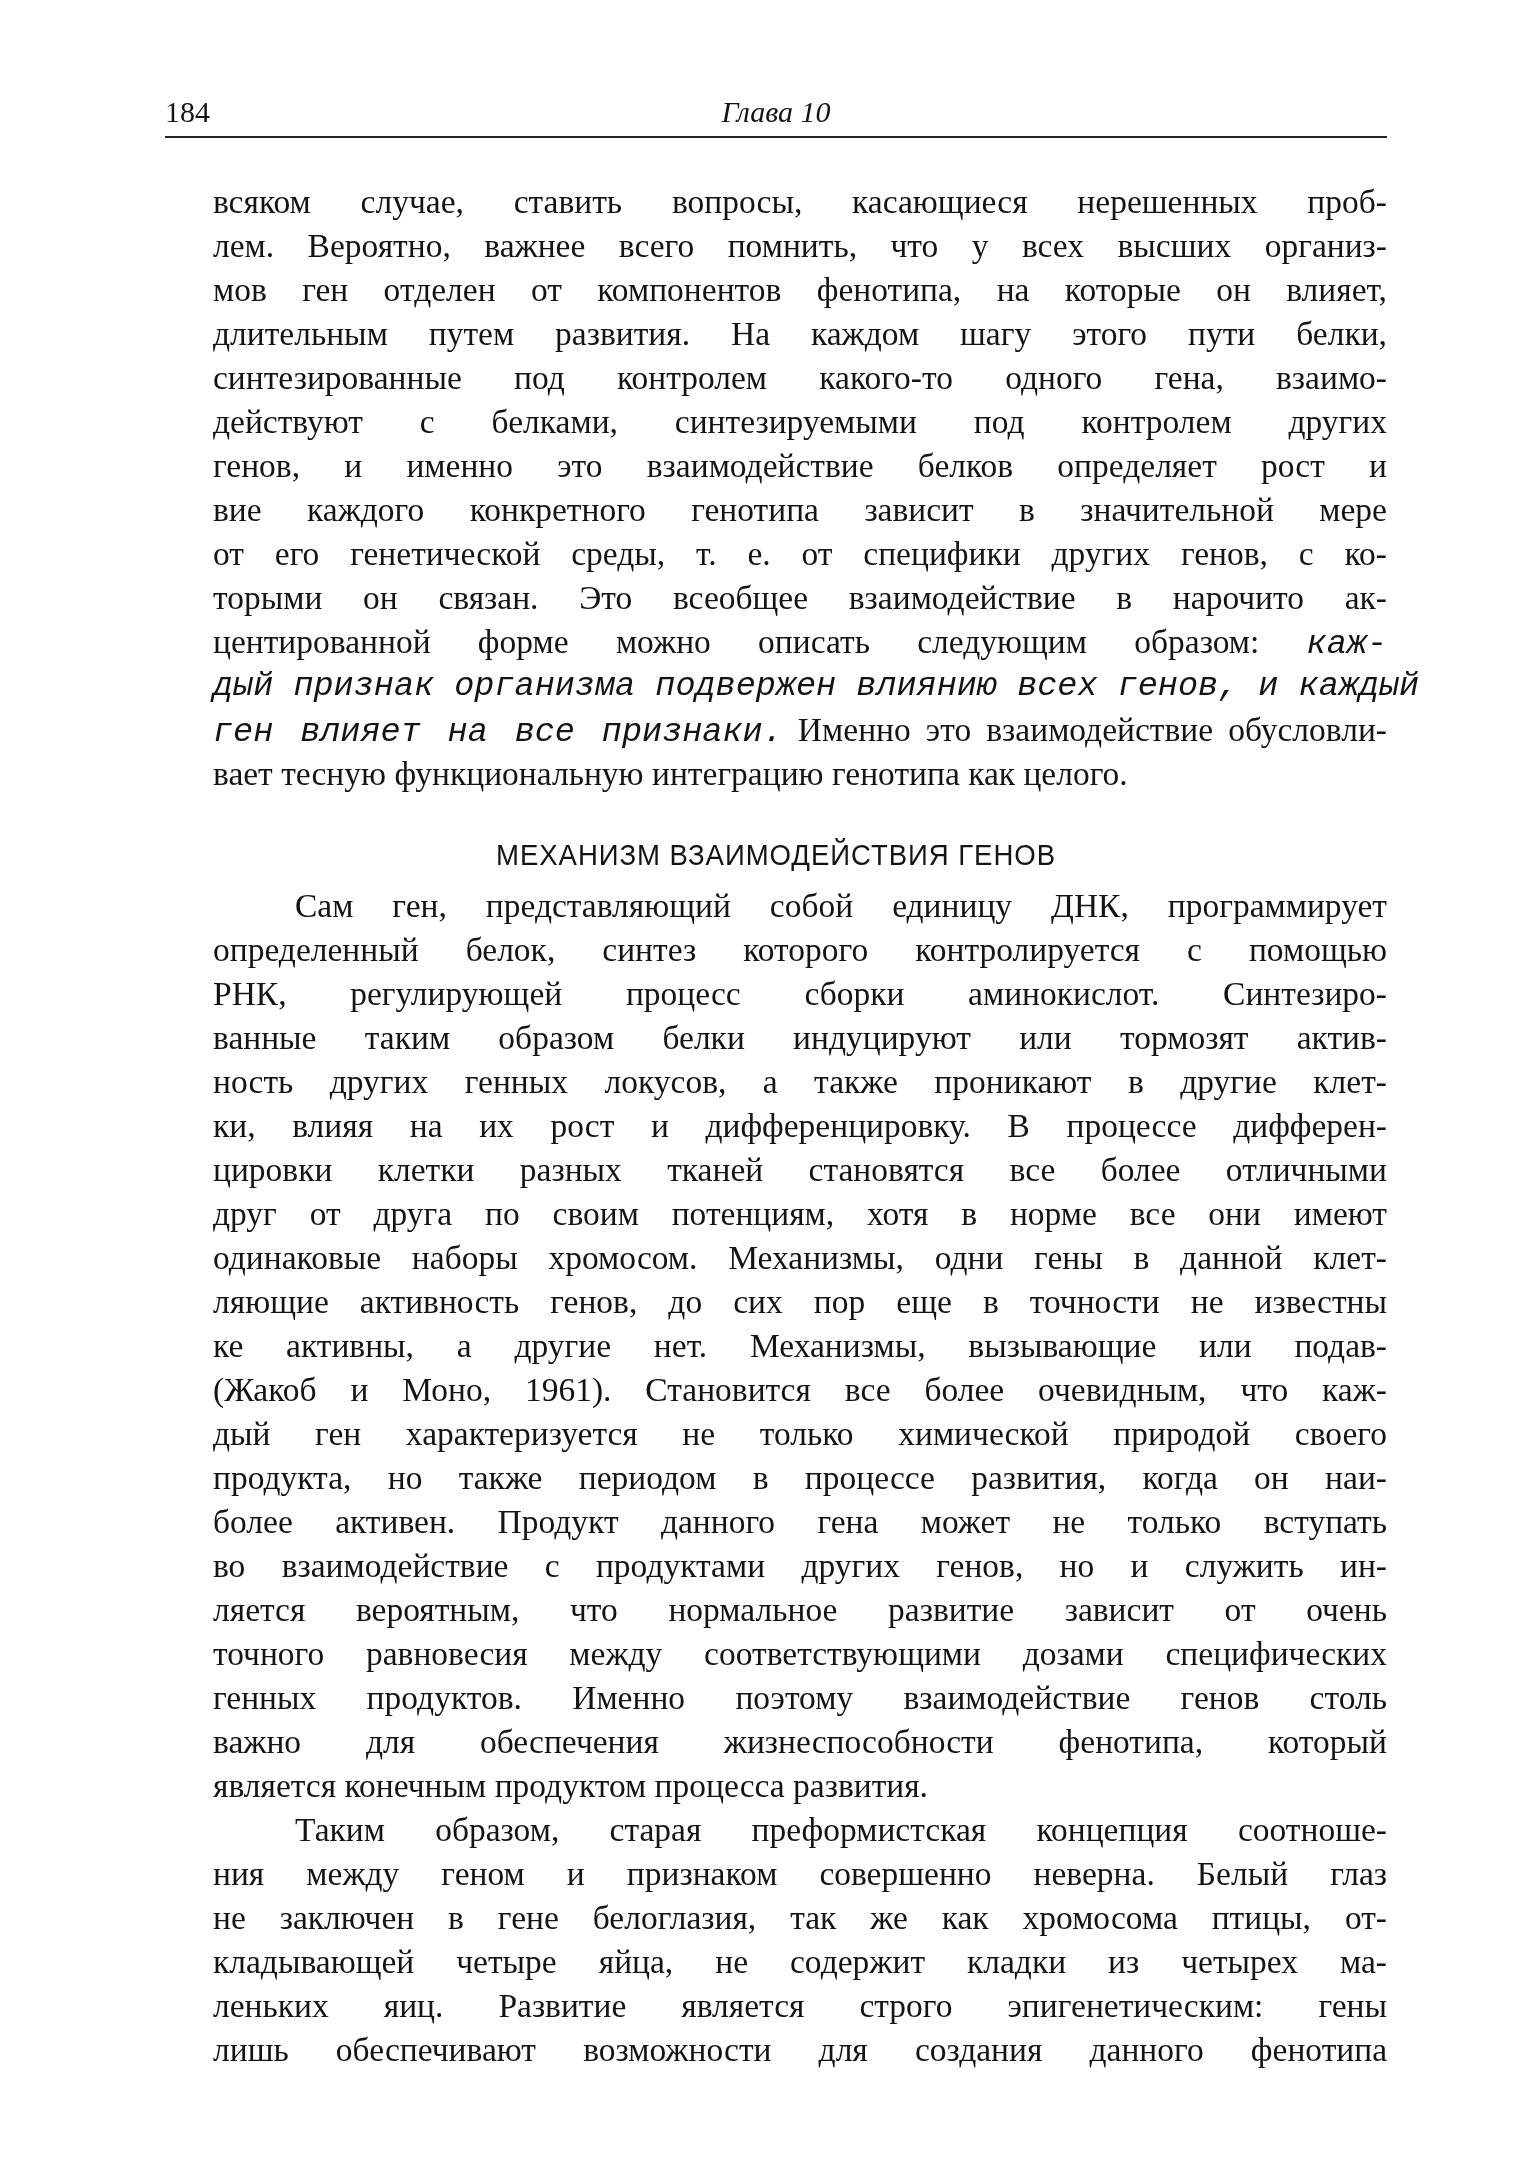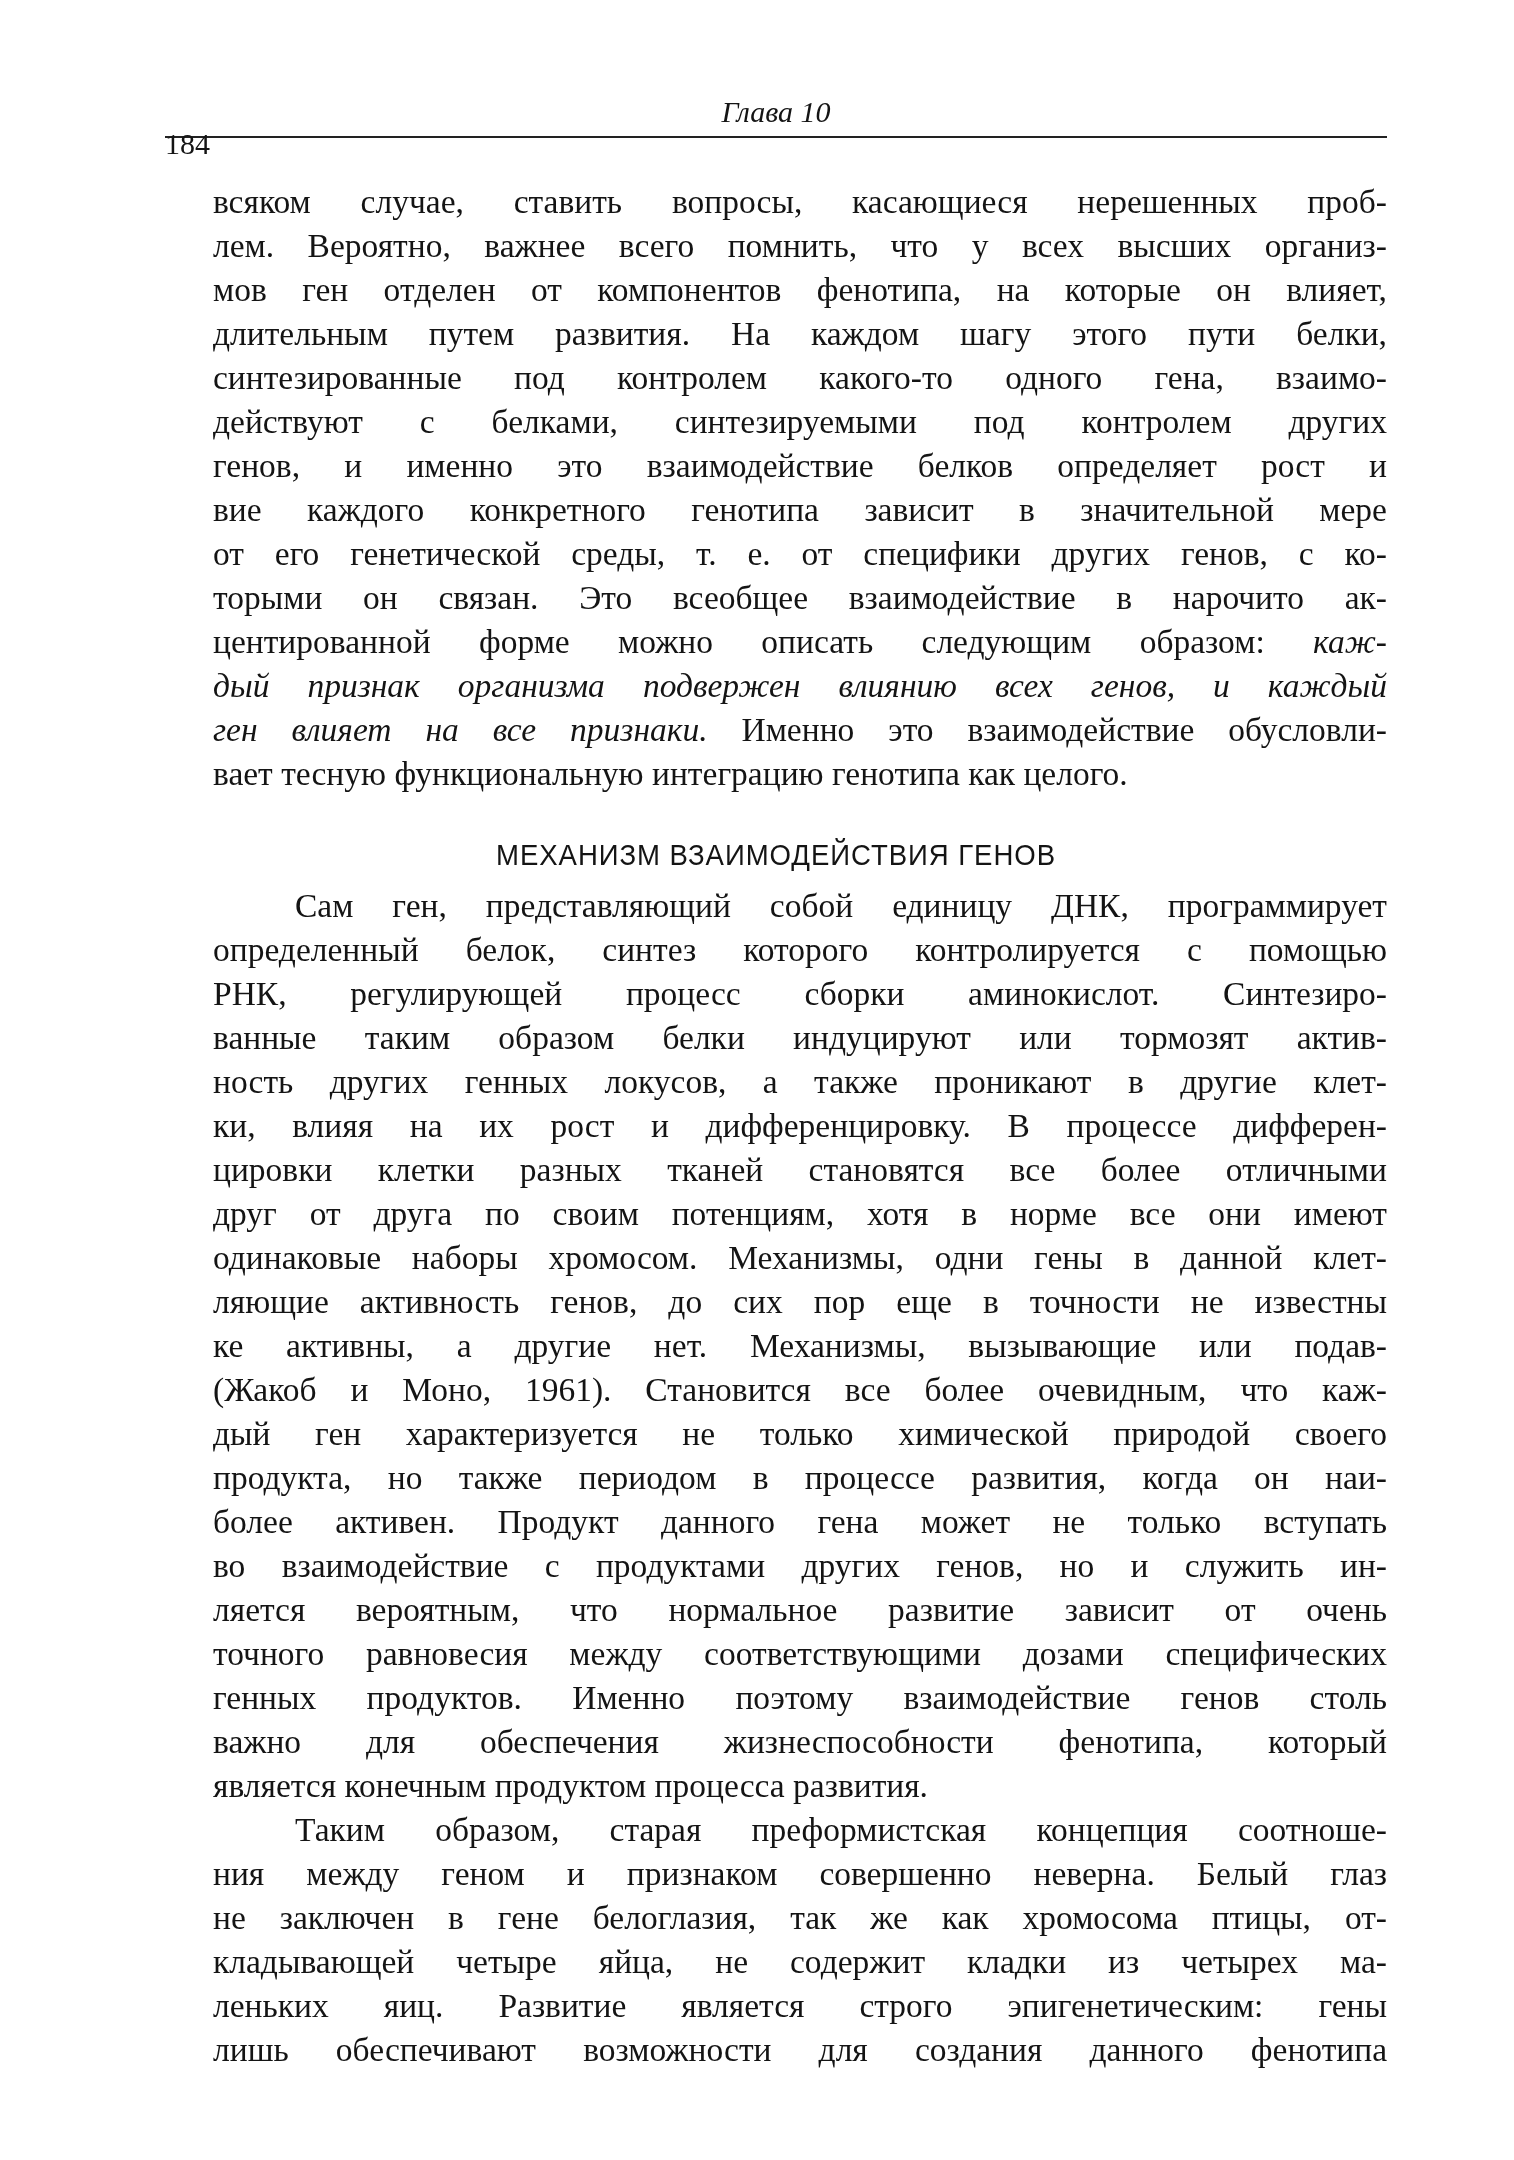--- a/index.html
+++ b/index.html
@@ -6,32 +6,32 @@
     body {
       width: 1514px; height: 2160px; position: relative; overflow: hidden;
       color: #141414;
       font-family: "Liberation Serif", "DejaVu Serif", serif;
     }
     .page { position: absolute; left: 165px; top: 92px; width: 1222px; }
     .running-head {
       position: relative; height: 40px;
       font-size: 30px; line-height: 40px;
     }
-    .page-number { position: absolute; left: 0; top: 0; margin-top: 32px; }
+    .page-number { position: absolute; left: 0; top: 0; }
     .chapter-title { position: absolute; left: 0; right: 0; text-align: center; font-style: italic; }
     .head-rule { height: 2px; background: #222; margin-top: 4px; width: 1222px; }
     .lines { margin-top: 42px; margin-left: 48px; }
     .line {
       font-size: 33.5px; line-height: 44px; height: 44px;
       white-space: nowrap; text-align: justify; text-align-last: justify;
       display: block;
     }
     .line.last { text-align-last: left; }
     .line.indent { padding-left: 82px; }
-    .em { font-style: italic; }
+    .em { font-style: italic; font-family: Liberation Mono, monospace; }
     .section-heading {
       font-size: 29px; letter-spacing: 1px; text-align: center;
       margin-top: 38px; height: 42px; line-height: 42px;
       font-family: "Liberation Sans", "DejaVu Sans", sans-serif; font-weight: normal;
       transform: scaleX(0.95);
     }
     .section-lines { margin-top: 8px; }
     .para2 { margin-top: 0; }
   </style>
 </head>

